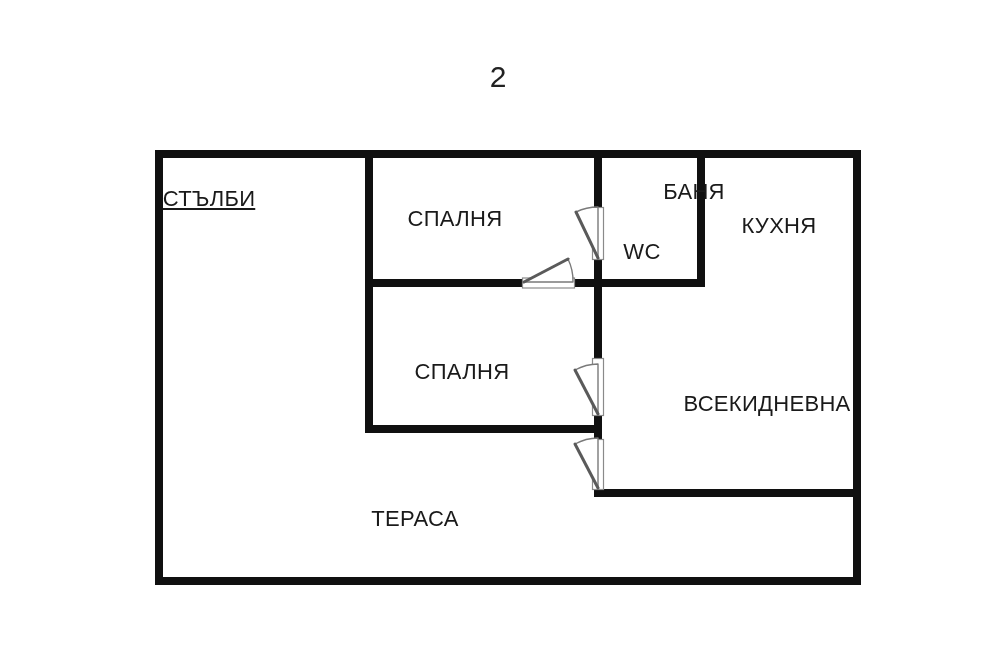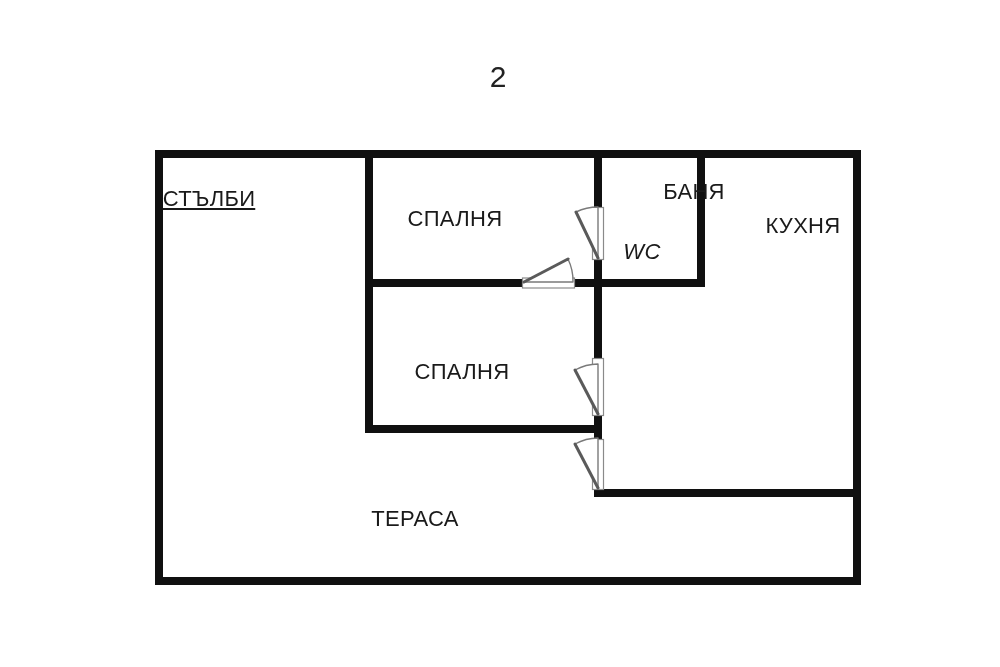--- a/index.html
+++ b/index.html
@@ -118,22 +118,23 @@
       </g>
     </g>
   </svg>
 
   <div class="room-label" style="left:209px; top:199px;text-decoration:underline;">СТЪЛБИ</div>
 
   <div class="room-label" style="left:455px; top:219px;">СПАЛНЯ</div>
 
   <div class="room-label" style="left:694px; top:192px;">БАНЯ</div>
 
-  <div class="room-label" style="left:642px; top:252px;font-style:italic;">WC</div>
+  <div class="room-label" style="left:642px; top:252px;">WC</div>
 
-  <div class="room-label" style="left:779px; top:226px;margin-left:24px;">КУХНЯ</div>
+  <div class="room-label" style="left:779px; top:226px;">КУХНЯ</div>
 
   <div class="room-label" style="left:462px; top:372px;">СПАЛНЯ</div>
 
+  <div class="room-label" style="left:767px; top:404px;">ВСЕКИДНЕВНА</div>
 
   <div class="room-label" style="left:415px; top:519px;text-align:right;">ТЕРАСА</div>
 
 </div>
 
 </body></html>

